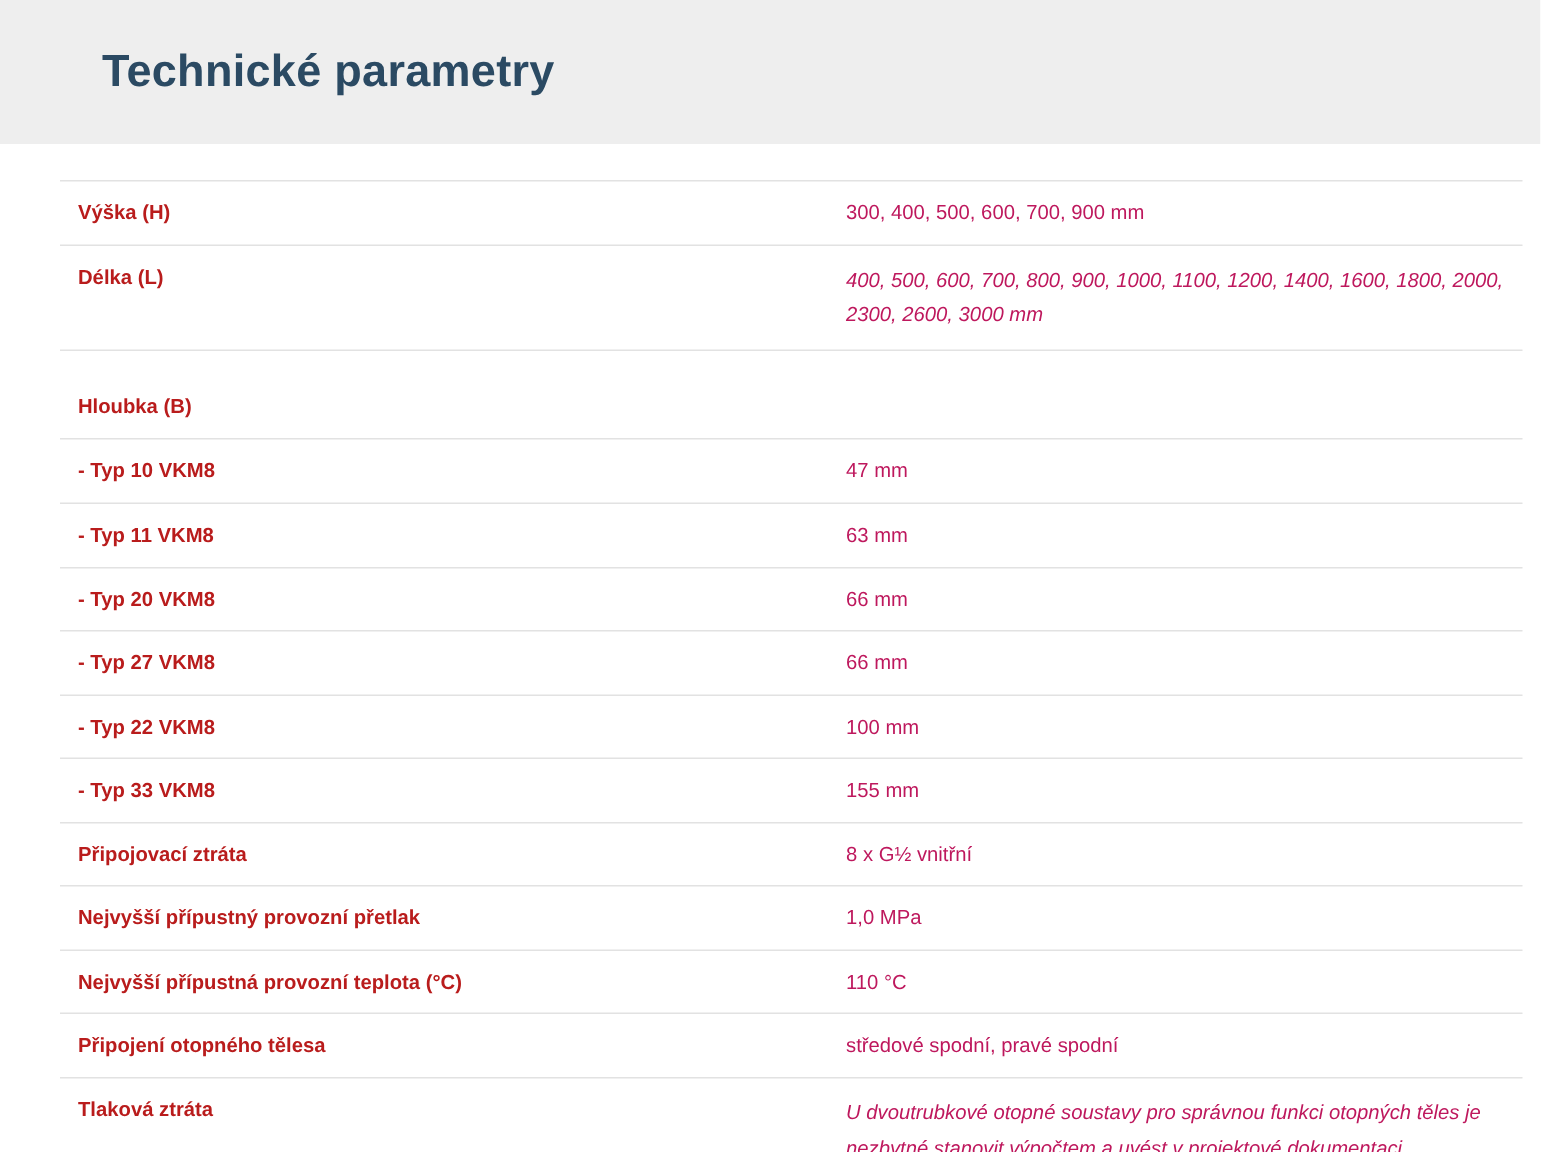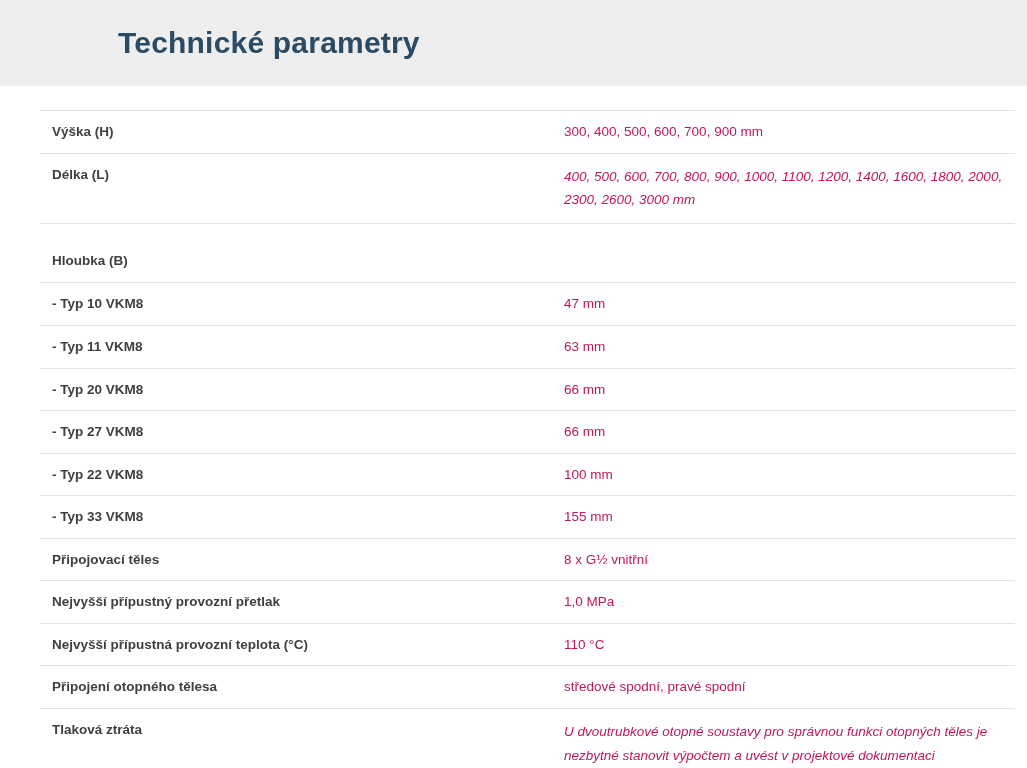--- a/index.html
+++ b/index.html
@@ -11,24 +11,24 @@
     width: 1027px;
     min-height: 768px;
     font-family: "Liberation Sans", sans-serif;
     color: #333333;
     -webkit-font-smoothing: antialiased;
   }
 
   
   .header-band {
     background: #eeeeee;
-    height: 86px;
+    height: 96px;
     display: flex;
     align-items: center;
-    padding-left: 118px;
+    padding-left: 68px;
     box-sizing: border-box;
   }
   .page-title {
     font-size: 30px;
     font-weight: bold;
     color: #2b4a63;
     letter-spacing: 0.2px;
     margin: 0;
   }
 
@@ -50,21 +50,21 @@
   }
   table.spec td {
     vertical-align: top;
     padding: 11px 8px 11px 12px;
     font-size: 13.5px;
     line-height: 1.45;
   }
   td.label {
     width: 492px;
     font-weight: bold;
-    color: #404040;
+    color: #b91c1c;
   }
   td.value {
     color: #be185d;
   }
   td.value.tall {
     line-height: 1.75;
     font-style: italic;
   }
   tr.block-head td.label {
     padding-top: 27px;
@@ -122,21 +122,21 @@
         <td class="value">100 mm</td>
       </tr>
 
       <tr>
         <td class="label">- Typ 33 VKM8</td>
         <td class="value">155 mm</td>
       </tr>
 
 
       <tr>
-        <td class="label">Připojovací těles</td>
+        <td class="label">Připojovací ztráta</td>
         <td class="value">8 x G½ vnitřní</td>
       </tr>
 
       <tr>
         <td class="label">Nejvyšší přípustný provozní přetlak</td>
         <td class="value">1,0 MPa</td>
       </tr>
 
       <tr>
         <td class="label">Nejvyšší přípustná provozní teplota (°C)</td>

